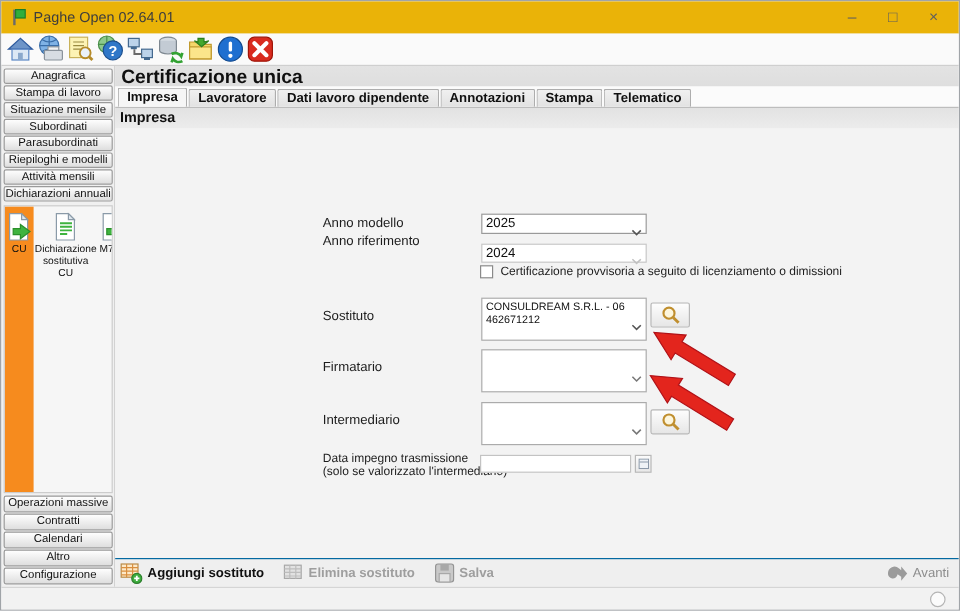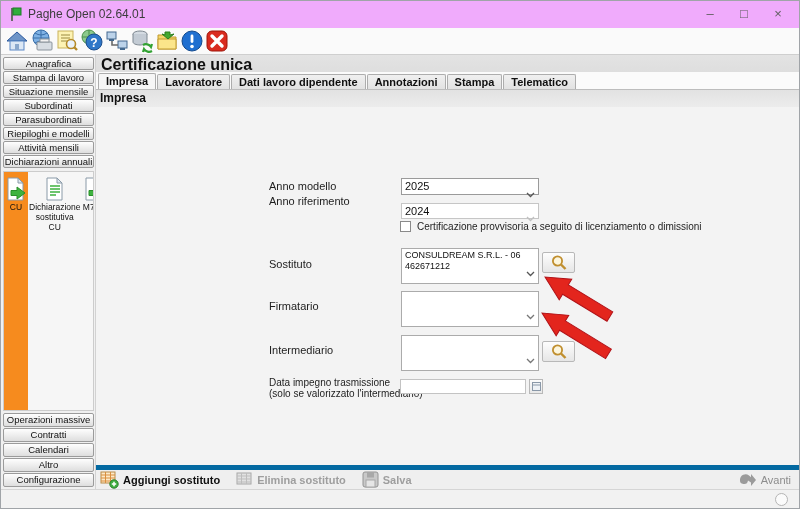--- a/index.html
+++ b/index.html
@@ -2,21 +2,21 @@
 <html><head>
 <meta charset="utf-8">
 <style>
   * { margin:0; padding:0; box-sizing:border-box; }
   html,body { background:#e8e8e8; }
   body { font-family:"Liberation Sans","DejaVu Sans",sans-serif; }
   .win { position:relative; width:800px; height:509px; background:#f0f0f0;
          border:1px solid #a0a4a8; overflow:hidden; }
 
   
-  .titlebar { position:absolute; left:0; top:0; right:0; height:27px; background:#f0abfc; }
+  .titlebar { position:absolute; left:0; top:0; right:0; height:27px; background:#eab308; }
   .flag { position:absolute; left:9px; top:6px; }
   .title-text { position:absolute; left:27px; top:0; line-height:27px; font-size:12px; color:#3d3d3d; }
   .winctl { position:absolute; top:0; width:30px; height:27px; text-align:center; line-height:26px;
             font-size:13px; color:#5f5f5f; }
   .ctl-min { right:74px; } .ctl-max { right:40px; } .ctl-close { right:6px; }
 
   
   .toolbar { position:absolute; left:0; top:27px; right:0; height:27px; background:#fafafa;
              border-bottom:1px solid #cfcfcf; display:flex; align-items:center; padding-left:3px; }
   .tool-btn { width:25px; height:25px; display:flex; align-items:center; justify-content:center; }
@@ -66,21 +66,21 @@
                border:1px solid #c3c3c3; }
   .date-btn { position:absolute; left:433px; width:14px; height:15px; border:1px solid #b8b8b8;
               background:linear-gradient(#fbfbfb,#e8e8e8); display:flex; align-items:center;
               justify-content:center; }
   .checkbox { position:absolute; left:304px; width:11px; height:11px; background:#fff;
               border:1px solid #8a8a8a; }
   .arrows { position:absolute; left:0; top:0; pointer-events:none; }
 
   
   .bottombar { position:absolute; left:0; right:0; bottom:0; height:24px; background:#efefef;
-               border-top:5px solid #0369a1; display:flex; align-items:center; padding-left:4px; }
+               border-top:1px solid #0369a1; display:flex; align-items:center; padding-left:4px; }
   .action-btn { display:flex; align-items:center; gap:4px; margin-right:16px; font-size:11px;
                 font-weight:bold; color:#101010; }
   .action-btn.disabled { color:#9e9e9e; }
   .next-btn { margin-left:auto; display:flex; align-items:center; gap:4px; padding-right:8px;
               font-size:11px; color:#8d8d8d; }
 
   
   .statusbar { position:absolute; left:0; right:0; bottom:0; height:19px; background:#f2f2f2;
                border-top:1px solid #d5d5d5; }
   .status-circle { position:absolute; right:11px; top:3px; width:13px; height:13px;

